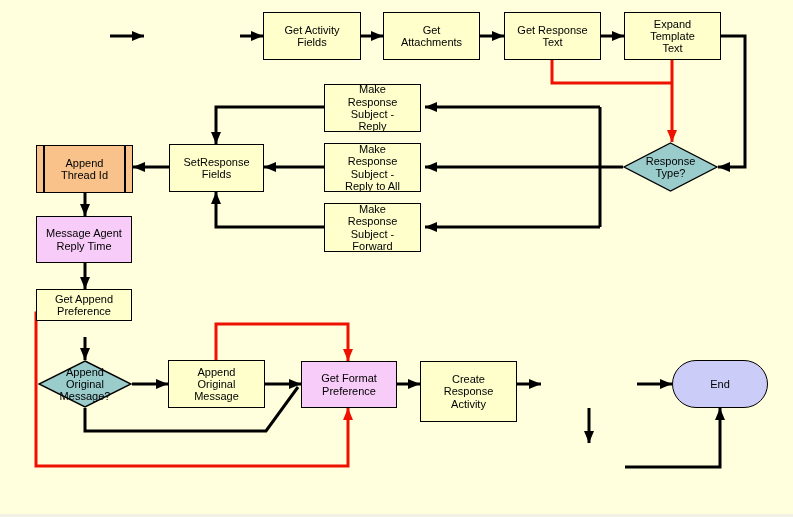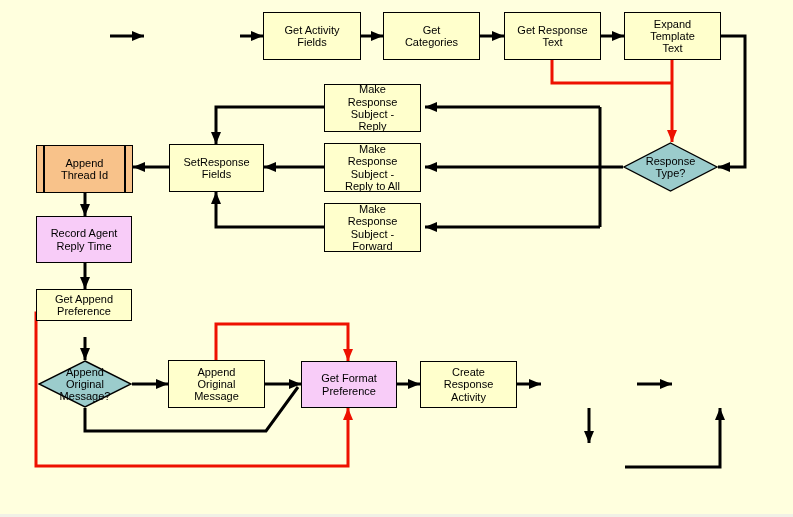--- a/index.html
+++ b/index.html
@@ -92,21 +92,21 @@
 
 
 
   <div class="node step" style="left:263px;top:12px;width:98px;height:48px">
     <span class="label">Get Activity
 Fields</span>
   </div>
 
   <div class="node step" style="left:383px;top:12px;width:97px;height:48px">
     <span class="label">Get
-Categories</span>
+Attachments</span>
   </div>
 
   <div class="node step" style="left:504px;top:12px;width:97px;height:48px">
     <span class="label">Get Response
 Text</span>
   </div>
 
   <div class="node step" style="left:624px;top:12px;width:97px;height:48px">
     <span class="label">Expand
 Template
@@ -148,21 +148,21 @@
   </div>
 
   <div class="node subprocess" style="left:36px;top:145px;width:97px;height:48px">
     <span class="bar bar-left"></span>
     <span class="bar bar-right"></span>
     <span class="label">Append
 Thread Id</span>
   </div>
 
   <div class="node service" style="left:36px;top:216px;width:96px;height:47px">
-    <span class="label">Record Agent
+    <span class="label">Message Agent
 Reply Time</span>
   </div>
 
   <div class="node step" style="left:36px;top:289px;width:96px;height:32px">
     <span class="label">Get Append
 Preference</span>
   </div>
 
   <div class="node shapebox decision" style="left:38px;top:360px;width:94px;height:48px">
     <svg class="shape" viewBox="0 0 94 48" preserveAspectRatio="none">
@@ -177,22 +177,25 @@
     <span class="label">Append
 Original
 Message</span>
   </div>
 
   <div class="node service" style="left:301px;top:361px;width:96px;height:47px">
     <span class="label">Get Format
 Preference</span>
   </div>
 
-  <div class="node step" style="left:420px;top:361px;width:97px;height:47px">
+  <div class="node step" style="left:420px;top:361px;width:97px;height:61px">
     <span class="label">Create
 Response
 Activity</span>
   </div>
 
 
+  <div class="node terminal" style="left:672px;top:360px;width:96px;height:48px">
+    <span class="label">End</span>
+  </div>
 
 
 </div>
 
 </body></html>

